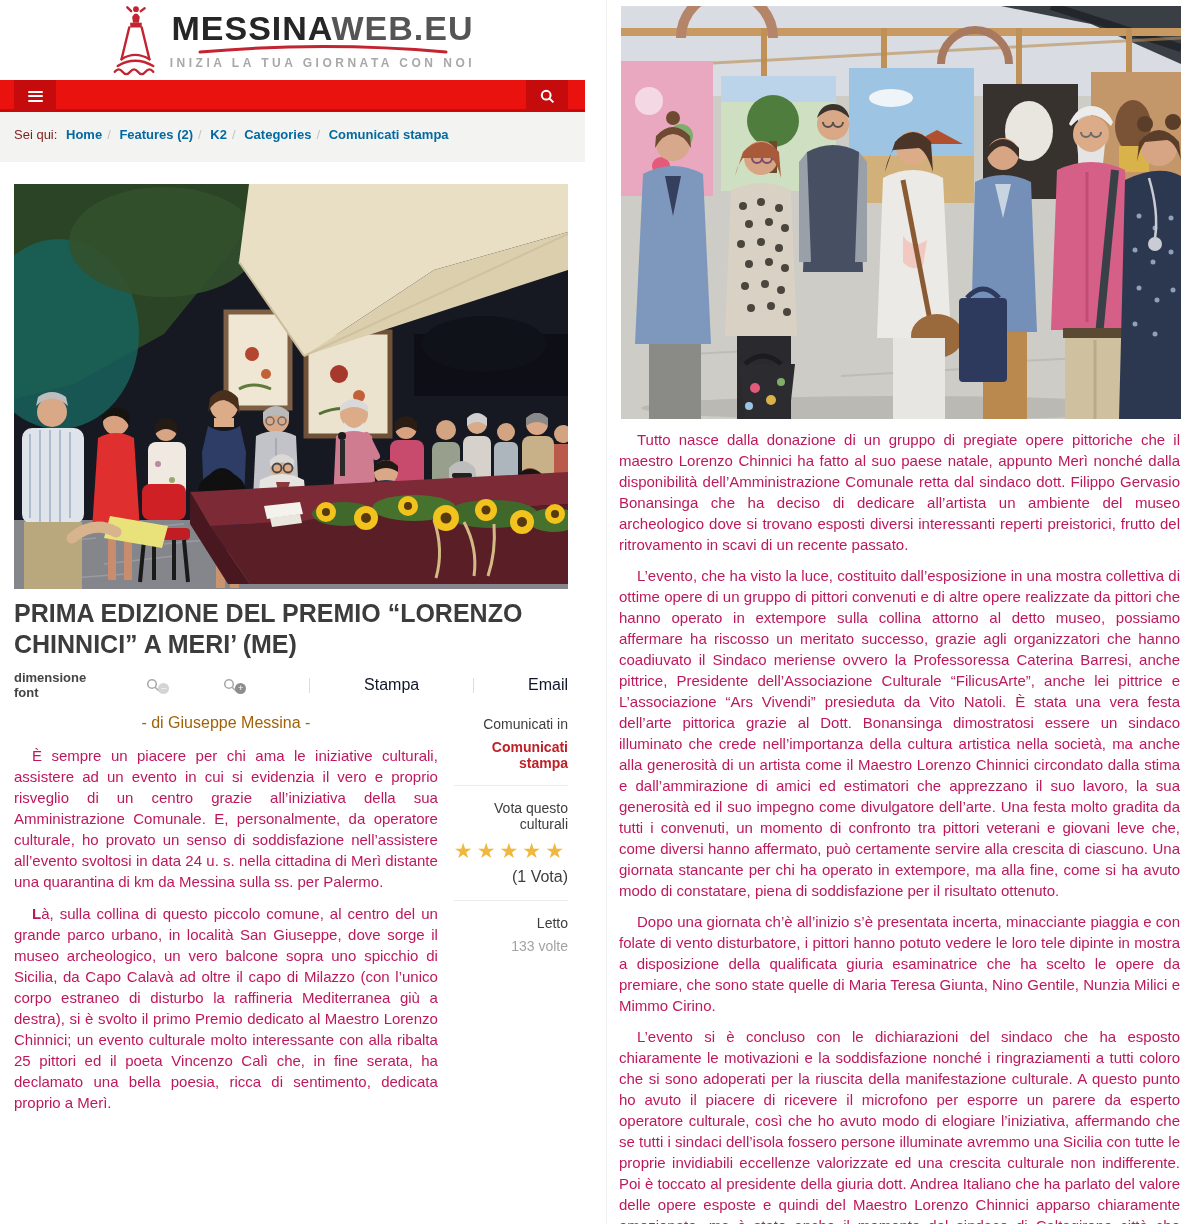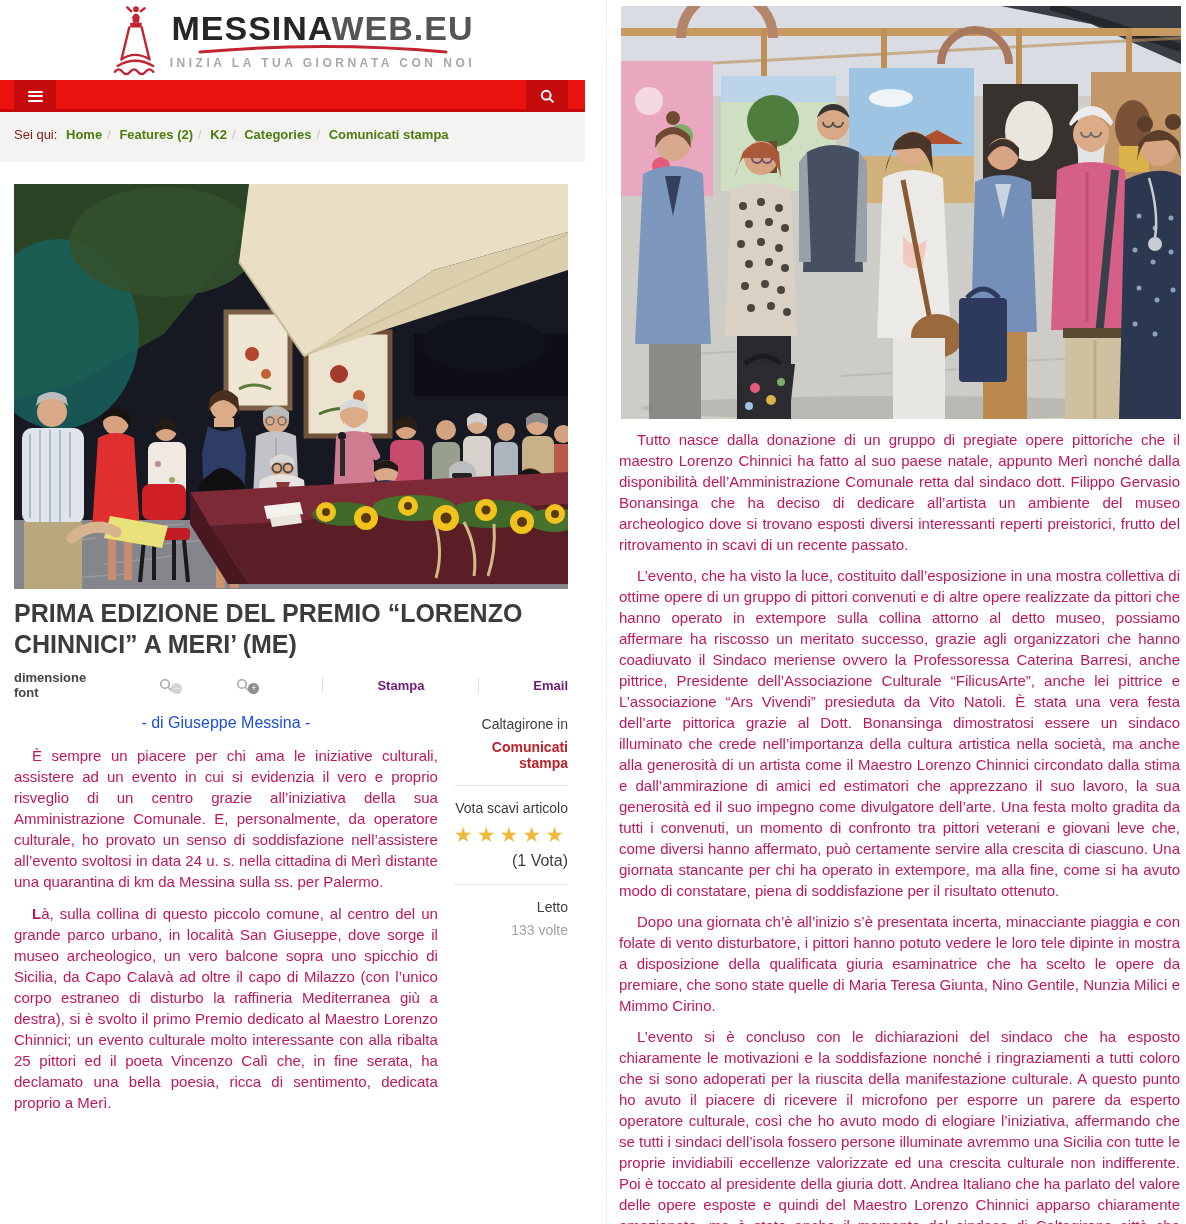--- a/index.html
+++ b/index.html
@@ -19,43 +19,43 @@
   
   .navbar { position:relative; height:32px; background:#e9120e; border-bottom:3px solid #c70a0c; }
   .nav-sq { position:absolute; top:0; width:42px; height:32px; background:#c60b0d; border:none; display:flex; align-items:center; justify-content:center; cursor:pointer; padding:0; }
   .nav-sq.left { left:14px; } .nav-sq.right { right:17px; }
   .hamburger i { display:block; width:15px; height:2px; background:#fff; margin:2.5px 0; border-radius:1px; }
 
   
   .breadcrumb { background:#f3f3f1; padding:11px 20px 15px 14px; font-size:13px; }
   .bc-line { line-height:1.85; }
   .bc-prefix { color:#7f1d1d; margin-right:5px; }
-  .bc-link { color:#4d7c0f; text-decoration:none; font-weight:bold; cursor:pointer; }
+  .bc-link { color:#0369a1; text-decoration:none; font-weight:bold; cursor:pointer; }
   .sep { color:#c3c3c1; margin:0 5px; }
   .bc-current { color:#767676; }
 
   .content { padding:0 17px 0 14px; }
   figure { margin:0; }
   .photo-left { margin-top:22px; width:554px; height:405px; }
   .photo-right { margin:6px 0 10px 14px; width:560px; height:413px; }
   .photo svg { display:block; }
 
   h1.article-title { margin:9px 0 0; font-size:25px; line-height:31px; color:#3c3c3c; font-weight:bold; }
 
   .toolbar { display:flex; align-items:center; margin-top:10px; font-size:13px;gap:45px; }
   .tb-label { font-weight:bold; color:#454545; margin-right:7px; }
   .zicon { position:relative; display:inline-flex; align-items:center; margin-right:9px; cursor:pointer; }
   .badge { display:inline-flex; align-items:center; justify-content:center; width:11px; height:11px; border-radius:50%; color:#fff; font-size:9px; line-height:1; margin-left:-3px; margin-top:6px; }
   .badge.light { background:#d4d4d4; } .badge.dark { background:#8d8d8d; }
   .tb-sep { width:1px; height:15px; background:#ddd; margin:0 9px; }
-  .tb-link { color:#701a75; text-decoration:none; font-size:13px; cursor:pointer;font-weight:bold; }
+  .tb-link { color:#0f172a; text-decoration:none; font-size:16px; cursor:pointer; }
 
   .body-row { display:flex; margin-top:6px; }
   .text-col { width:428px; }
-  .byline { text-align:center; color:#1d4ed8; font-size:16px; margin:8px 0 13px; }
+  .byline { text-align:center; color:#a16207; font-size:16px; margin:8px 0 13px; }
   .para { font-size:15px; line-height:21px; color:#be185d; text-align:justify; margin:0 0 11px; text-indent:18px; }
   .para b { font-weight:bold; }
 
   .meta-col { flex:1; padding-left:16px; text-align:right; font-size:14px; color:#3d3d3d; padding-top:10px; }
   .meta-cat { color:#bf2027; font-weight:bold; display:block; margin-top:7px; text-decoration:none; cursor:pointer; }
   .meta-col hr { border:none; border-top:1px solid #ebebe9; margin:14px 0; }
   .stars { color:#f0b83c; font-size:21px; letter-spacing:4px; margin:7px 0 5px; cursor:pointer; white-space:nowrap; }
   .meta-count { font-size:16px; }
   .meta-read { color:#a3a3a3; margin-top:7px; }
 
@@ -285,24 +285,24 @@
         <a class="tb-link">Email</a>
       </div>
 
       <div class="body-row">
         <div class="text-col">
           <p class="byline">- di Giuseppe Messina -</p>
           <p class="para">È sempre un piacere per chi ama le iniziative culturali, assistere ad un evento in cui si evidenzia il vero e proprio risveglio di un centro grazie all’iniziativa della sua Amministrazione Comunale. E, personalmente, da operatore culturale, ho provato un senso di soddisfazione nell’assistere all’evento svoltosi in data 24 u. s. nella cittadina di Merì distante una quarantina di km da Messina sulla ss. per Palermo.</p>
           <p class="para"><b>L</b><span>à, sulla collina di questo piccolo comune, al centro del un grande parco urbano, in località San Giuseppe, dove sorge il museo archeologico, un vero balcone sopra uno spicchio di Sicilia, da Capo Calavà ad oltre il capo di Milazzo (con l’unico corpo estraneo di disturbo la raffineria Mediterranea giù a destra), si è svolto il primo Premio dedicato al Maestro Lorenzo Chinnici; un evento culturale molto interessante con alla ribalta 25 pittori ed il poeta Vincenzo Calì che, in fine serata, ha declamato una bella poesia, ricca di sentimento, dedicata proprio a Merì.</span></p>
         </div>
         <aside class="meta-col">
-          <div class="meta-label">Caltagirone in</div>
+          <div class="meta-label">Comunicati in</div>
           <a class="meta-cat">Comunicati stampa</a>
           <hr>
-          <div class="meta-label">Vota scavi articolo</div>
+          <div class="meta-label">Vota questo culturali</div>
           <div class="stars">★★★★★</div>
           <div class="meta-count">(1 Vota)</div>
           <hr>
           <div class="meta-label">Letto</div>
           <div class="meta-read">133 volte</div>
         </aside>
       </div>
 
     </div>
   </section>

